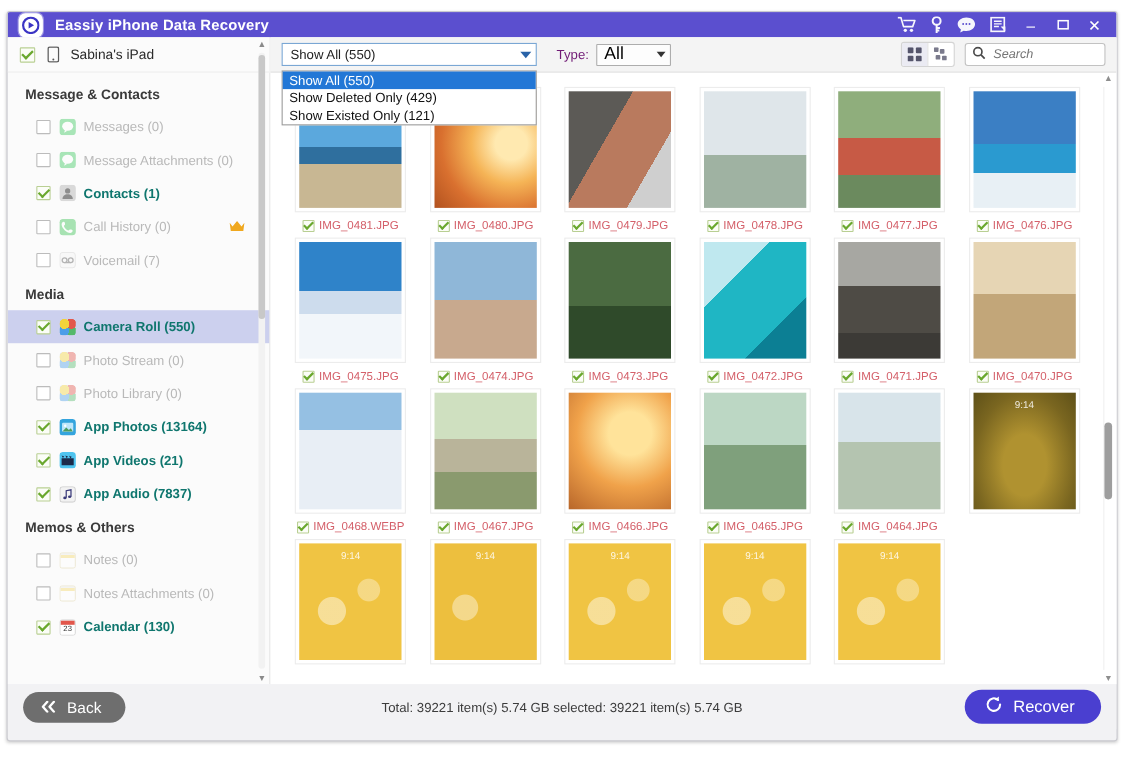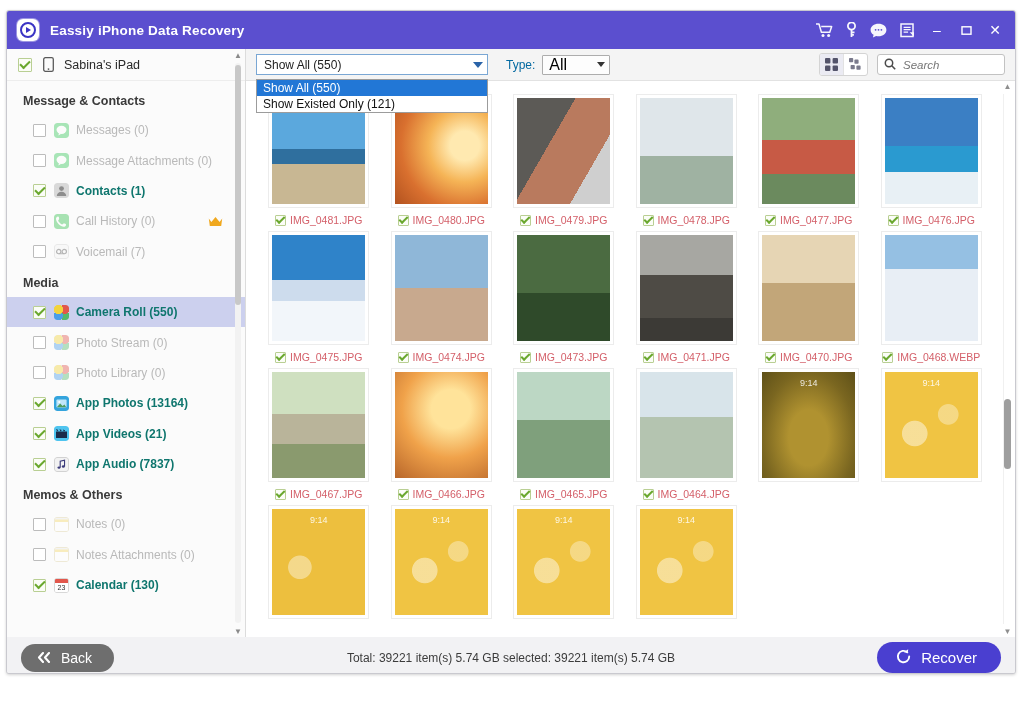--- a/index.html
+++ b/index.html
@@ -1,20 +1,20 @@
 <!DOCTYPE html>
 <html><head>
 <meta charset="utf-8">
 <style>
   html,body{margin:0;padding:0;background:#ffffff;}
   body{width:1022px;height:704px;font-family:"Liberation Sans",sans-serif;-webkit-font-smoothing:antialiased;}
   .app{position:absolute;left:6px;top:10px;width:1008px;height:662px;border:1px solid #c9c9cf;border-radius:3px;background:#f2f2f4;box-shadow:0 1px 3px rgba(0,0,0,.18);overflow:hidden;}
 
   
-  .titlebar{height:38px;background:#5b4fcf;display:flex;align-items:center;position:relative;}
+  .titlebar{height:23px;background:#5b4fcf;display:flex;align-items:center;position:relative;}
   .logo{width:22px;height:22px;margin-left:10px;border-radius:6px;background:#fff;display:flex;align-items:center;justify-content:center;box-shadow:0 0 0 1px rgba(255,255,255,.4);}
   .logo svg{display:block;}
   .app-title{color:#fff;font-size:13.5px;font-weight:bold;margin-left:11px;letter-spacing:.2px;}
   .tb-right{margin-left:auto;display:flex;align-items:center;gap:13px;padding-right:12px;}
   .tb-ico{color:#fff;opacity:.95;display:flex;align-items:center;justify-content:center;cursor:pointer;}
   .tb-ico svg{display:block;}
   .wctl{color:#fff;font-size:14px;cursor:pointer;display:flex;align-items:center;justify-content:center;width:16px;height:16px;}
 
   
   .main{display:flex;height:588px;background:#fff;}
@@ -47,21 +47,21 @@
   .sb-thumb{position:absolute;left:2px;top:16px;width:6px;height:240px;background:#c8c8c8;border-radius:3px;}
   .sb-ar{position:absolute;left:0;width:10px;height:12px;display:flex;align-items:center;justify-content:center;color:#8a8a8a;font-size:8px;}
 
   
   .content{flex:1;display:flex;flex-direction:column;background:#fff;position:relative;}
   .toolbar{height:31px;background:#f4f4f4;border-bottom:1px solid #e2e2e2;display:flex;align-items:center;padding:0 10px;position:relative;z-index:5;}
   .combo{width:232px;height:21px;border:1px solid #7aa7d4;background:#fff;display:flex;align-items:center;padding:0 4px 0 7px;font-size:12px;color:#222;box-sizing:border-box;}
   .combo .txt{flex:1;}
   .caret{width:0;height:0;border-left:5px solid transparent;border-right:5px solid transparent;border-top:6px solid #2a63a8;}
   .caret.grey{border-top-color:#333;border-left-width:4px;border-right-width:4px;border-top-width:5px;}
-  .type-lbl{font-size:12px;color:#0369a1;margin-left:18px;}
+  .type-lbl{font-size:12px;color:#701a75;margin-left:18px;}
   .combo2{width:68px;height:20px;border:1px solid #adadad;background:#fdfdfd;display:flex;align-items:center;padding:0 4px 0 6px;font-size:16px;margin-left:7px;box-sizing:border-box;border-radius:1px;}
   .combo2 .txt{flex:1;}
   .tb-spacer{flex:1;}
   .vmode{display:flex;border:1px solid #d4d4d4;border-radius:3px;overflow:hidden;background:#fff;}
   .vbtn{width:23px;height:21px;display:flex;align-items:center;justify-content:center;cursor:pointer;}
   .vbtn.act{background:#ebebf3;}
   .vbtn + .vbtn{border-left:1px solid #e2e2e2;}
   .search{width:128px;height:21px;margin-left:9px;border:1px solid #c2c2c2;border-radius:3px;background:#fff;display:flex;align-items:center;padding:0 6px;box-sizing:border-box;}
   .search input{border:0;outline:0;flex:1;font-size:11.5px;font-style:italic;color:#9a9a9a;font-family:"Liberation Sans",sans-serif;background:transparent;margin-left:5px;}
 
@@ -372,20 +372,21 @@
             <svg width="12" height="12" viewBox="0 0 12 12">
                 <circle cx="5" cy="5" r="3.7" fill="none" stroke="#4a4a4a" stroke-width="1.5"></circle>
                 <path d="M7.8 7.8L11.2 11.2" stroke="#4a4a4a" stroke-width="1.6"></path>
               </svg>
           </span>
           <input placeholder="Search" style="">
         </div>
 
         <div class="ddl" id="ddl">
             <div class="hl">Show All (550)</div>
+            <div class="">Show Deleted Only (429)</div>
             <div class="">Show Existed Only (121)</div>
           </div>
       </div>
 
       <div class="grid-wrap">
         <div class="grid" id="grid">
             <div class="cell">
               <div class="thumb">
                 <div class="pic" style="background:linear-gradient(#5ba8dd 0 48%, #2f6f9e 48% 62%, #c8b793 62% 100%);"></div>
               </div>
@@ -457,20 +458,29 @@
                 <span class="fn">IMG_0474.JPG</span>
               </div>
             </div>
             <div class="cell">
               <div class="thumb">
                 <div class="pic" style="background:linear-gradient(#4b6b41 0 55%, #2f4a2a 55% 100%);"></div>
               </div>
               <div class="cap">
                 <span class="cb on"></span>
                 <span class="fn">IMG_0473.JPG</span>
+              </div>
+            </div>
+            <div class="cell">
+              <div class="thumb">
+                <div class="pic" style="background:linear-gradient(135deg,#bfe8ef 0 30%, #1fb6c4 30% 72%, #0c7f94 72% 100%);"></div>
+              </div>
+              <div class="cap">
+                <span class="cb on"></span>
+                <span class="fn">IMG_0472.JPG</span>
               </div>
             </div>
             <div class="cell">
               <div class="thumb">
                 <div class="pic" style="background:linear-gradient(#a7a7a2 0 38%, #4e4b45 38% 78%, #3c3a36 78% 100%);"></div>
               </div>
               <div class="cap">
                 <span class="cb on"></span>
                 <span class="fn">IMG_0471.JPG</span>
               </div>

